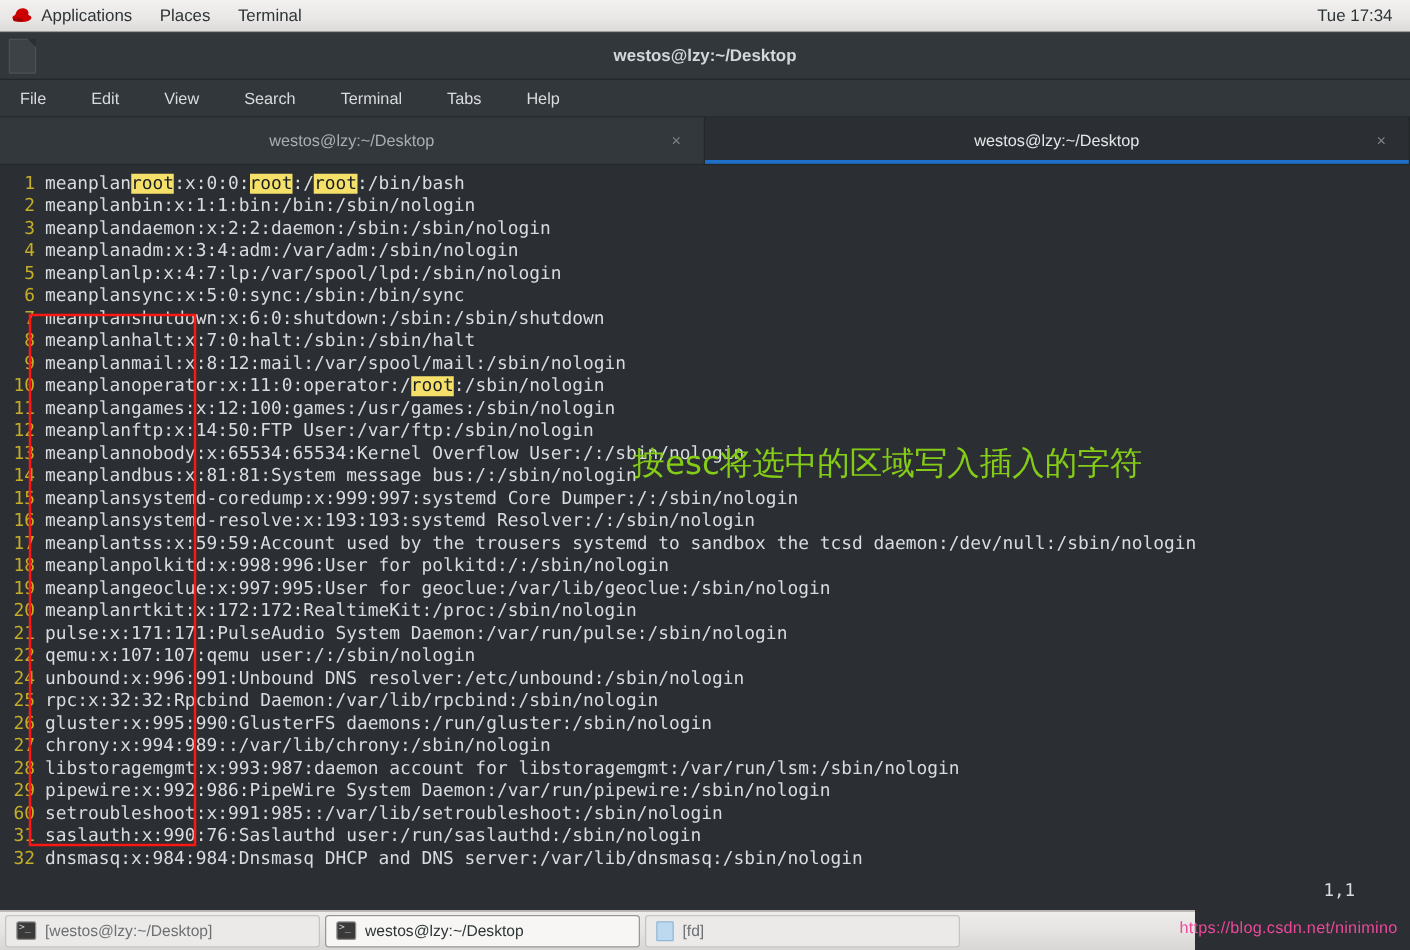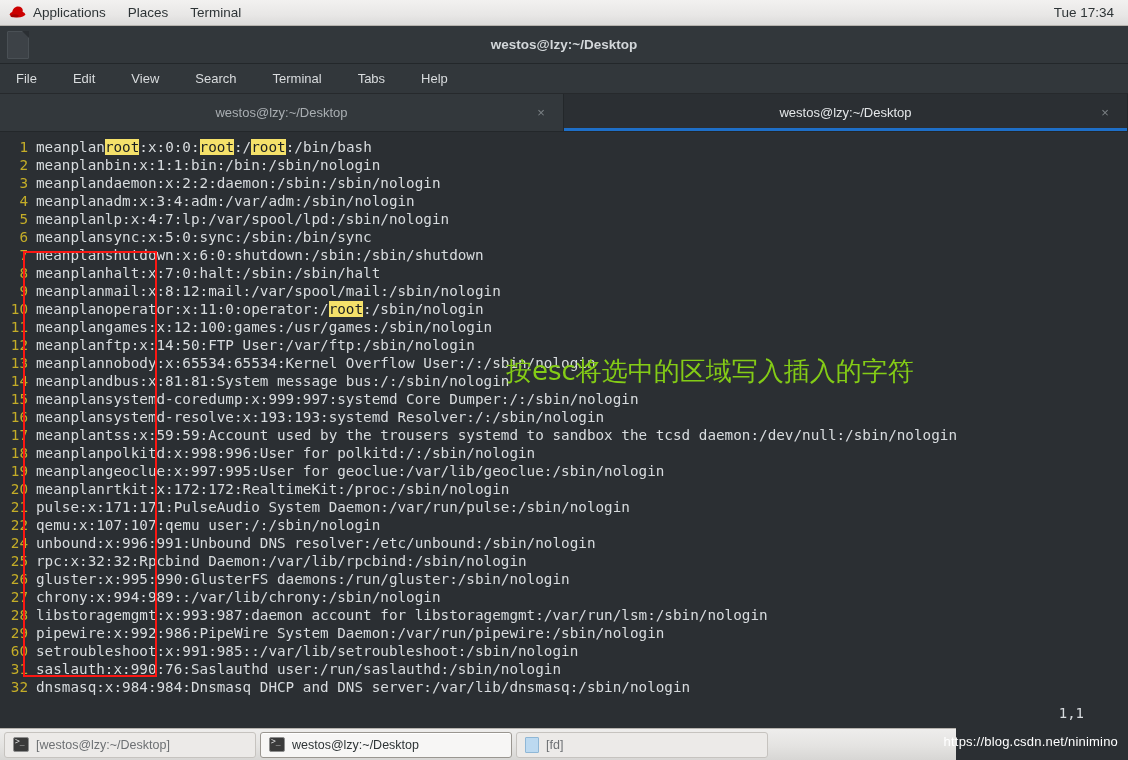--- a/index.html
+++ b/index.html
@@ -169,21 +169,21 @@
     content: ">_"; position: absolute; left: 1px; top: -1px;
     font-family: "DejaVu Sans Mono", monospace;
     font-size: 8px; color: #d8d8d8;
   }
   .task-icon-file {
     flex: 0 0 14px; width: 14px; height: 16px;
     background: #bcd9f0; border: 1px solid #8fb7d6; border-radius: 1px;
   }
   #watermark {
     position: absolute; right: 10px; top: 734px;
-    font-size: 13px; color: #ffffff;
+    font-size: 13px; color: #ec4899;
     letter-spacing: .2px; pointer-events: none;
   }
 </style>
 </head>
 <body>
 
 <div id="gnome-panel">
   <div class="panel-menu">
     <svg id="redhat-logo" viewBox="0 0 32 22">
       <ellipse cx="16" cy="14" rx="13" ry="5.5" fill="#cc0000"></ellipse>

